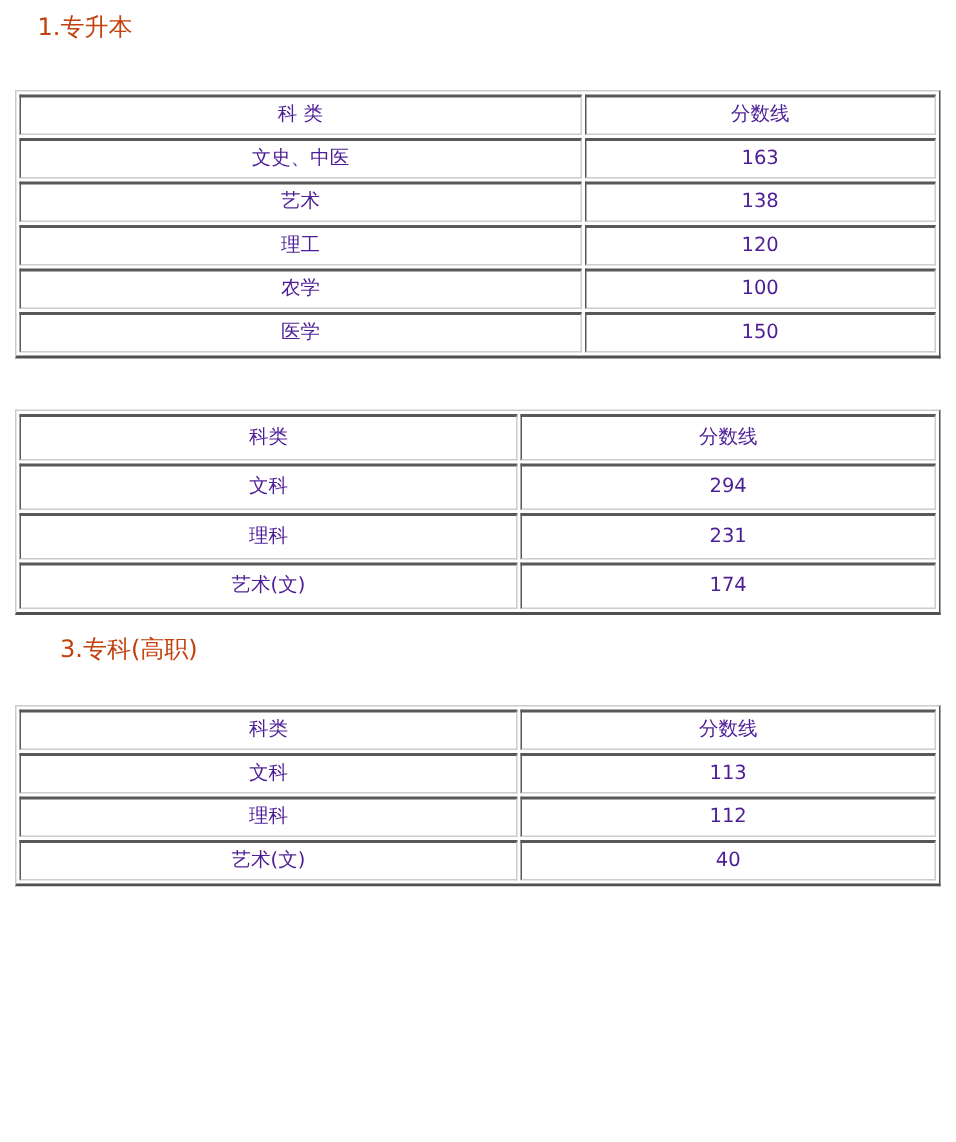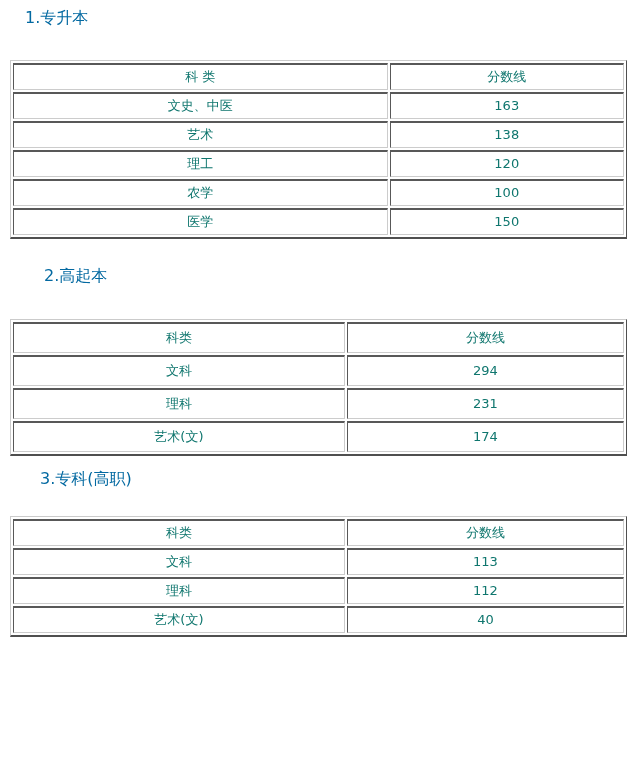--- a/index.html
+++ b/index.html
@@ -10,21 +10,21 @@
     font-family: "DejaVu Sans", "Liberation Sans", sans-serif;
   }
   .page {
     width: 637px;
     background: #ffffff;
   }
   .section-heading {
     font-size: 16px;
     line-height: 18px;
     font-weight: normal;
-    color: #0369a1;
+    color: #c2410c;
     margin: 0;
   }
   .h-0 { margin: 9px 0 0 25px; }
   .h-1 { margin: 28px 0 0 44px; }
   .h-2 { margin: 14px 4px 0 40px; }
 
   table.score {
     border-collapse: separate;
     border-spacing: 2px;
     width: 617px;
@@ -44,21 +44,21 @@
   table.score td {
     
     border-style: solid;
     border-width: 2px 1px 1px 1px;
     border-color: #585858 #cccccc #cccccc #585858;
     text-align: center;
     vertical-align: middle;
     font-weight: normal;
     font-size: 13px;
     line-height: 16px;
-    color: #0f766e;
+    color: #4c1d95;
     overflow: hidden;
     white-space: nowrap;
   }
   .t-0 th, .t-0 td { padding: 4px 2px; }
   .t-1 th, .t-1 td { padding: 6px 2px; line-height: 19px; }
   .t-2 th, .t-2 td { padding: 4px 2px; line-height: 19px; }
 
   .t-0 col.col1 { width: 61.5%; }
   .t-0 col.col2 { width: 38.5%; }
   .t-1 col.col1, .t-2 col.col1 { width: 54.5%; }
@@ -98,21 +98,20 @@
           <td>农学</td>
           <td>100</td>
         </tr>
         <tr>
           <td>医学</td>
           <td>150</td>
         </tr>
       </tbody>
   </table>
 
-  <h3 class="section-heading h-1">2.高起本</h3>
   <table class="score t-1">
     <colgroup>
         <col class="col1">
         <col class="col2">
       </colgroup>
     <thead>
       <tr>
         <th>科类</th>
         <th>分数线</th>
       </tr>

